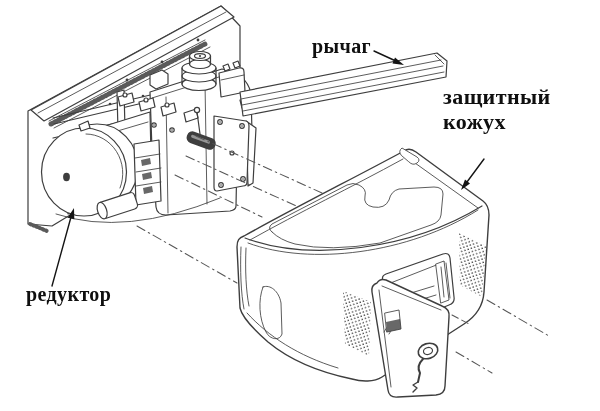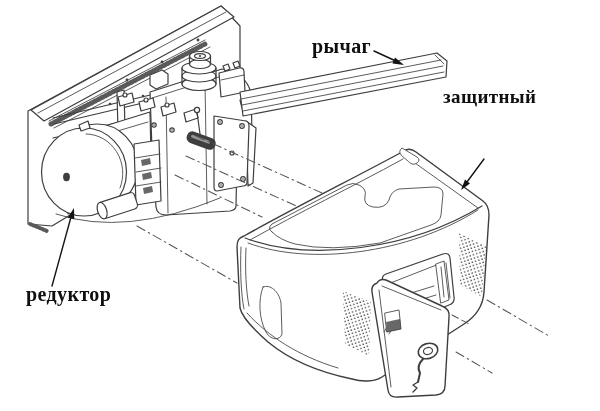--- a/index.html
+++ b/index.html
@@ -27,21 +27,21 @@
   .lbl {
     position:absolute;
     font-family:"Liberation Serif","DejaVu Serif",serif;
     font-weight:700;
     color:var(--label-color,#0f0f0f);
     letter-spacing:.4px;
     white-space:nowrap;
     user-select:none;
   }
   #lever-label   { left:312px; top:35px;  font-size:20px; }
-  #casing-label  { left:443px; top:85px;  font-size:19px; line-height:24.5px; }
+  #casing-label  { left:443px; top:85px;  font-size:22px; line-height:24.5px; }
   #reducer-label { left:26px;  top:283px; font-size:20px; }
 </style>
 </head>
 <body>
 
 <div id="stage">
 
 <svg id="diagram-svg" width="600" height="411" viewBox="0 0 600 411">
   <defs>
     <pattern id="stip" width="3.4" height="3.4" patternUnits="userSpaceOnUse" patternTransform="rotate(-18)">
@@ -227,17 +227,18 @@
   <g>
     <path class="arrow-line" d="M52,286 L71,217"></path>
     <polygon class="arrow-head" points="74,208 67.8,217.5 74.3,219.3"></polygon>
   </g>
 </svg>
 
 <div class="lbl" id="lever-label">рычаг</div>
 
 <div class="lbl" id="casing-label">
   <div>защитный</div>
+  <div>кожух</div>
 </div>
 
 <div class="lbl" id="reducer-label">редуктор</div>
 
 </div>
 
 </body></html>

